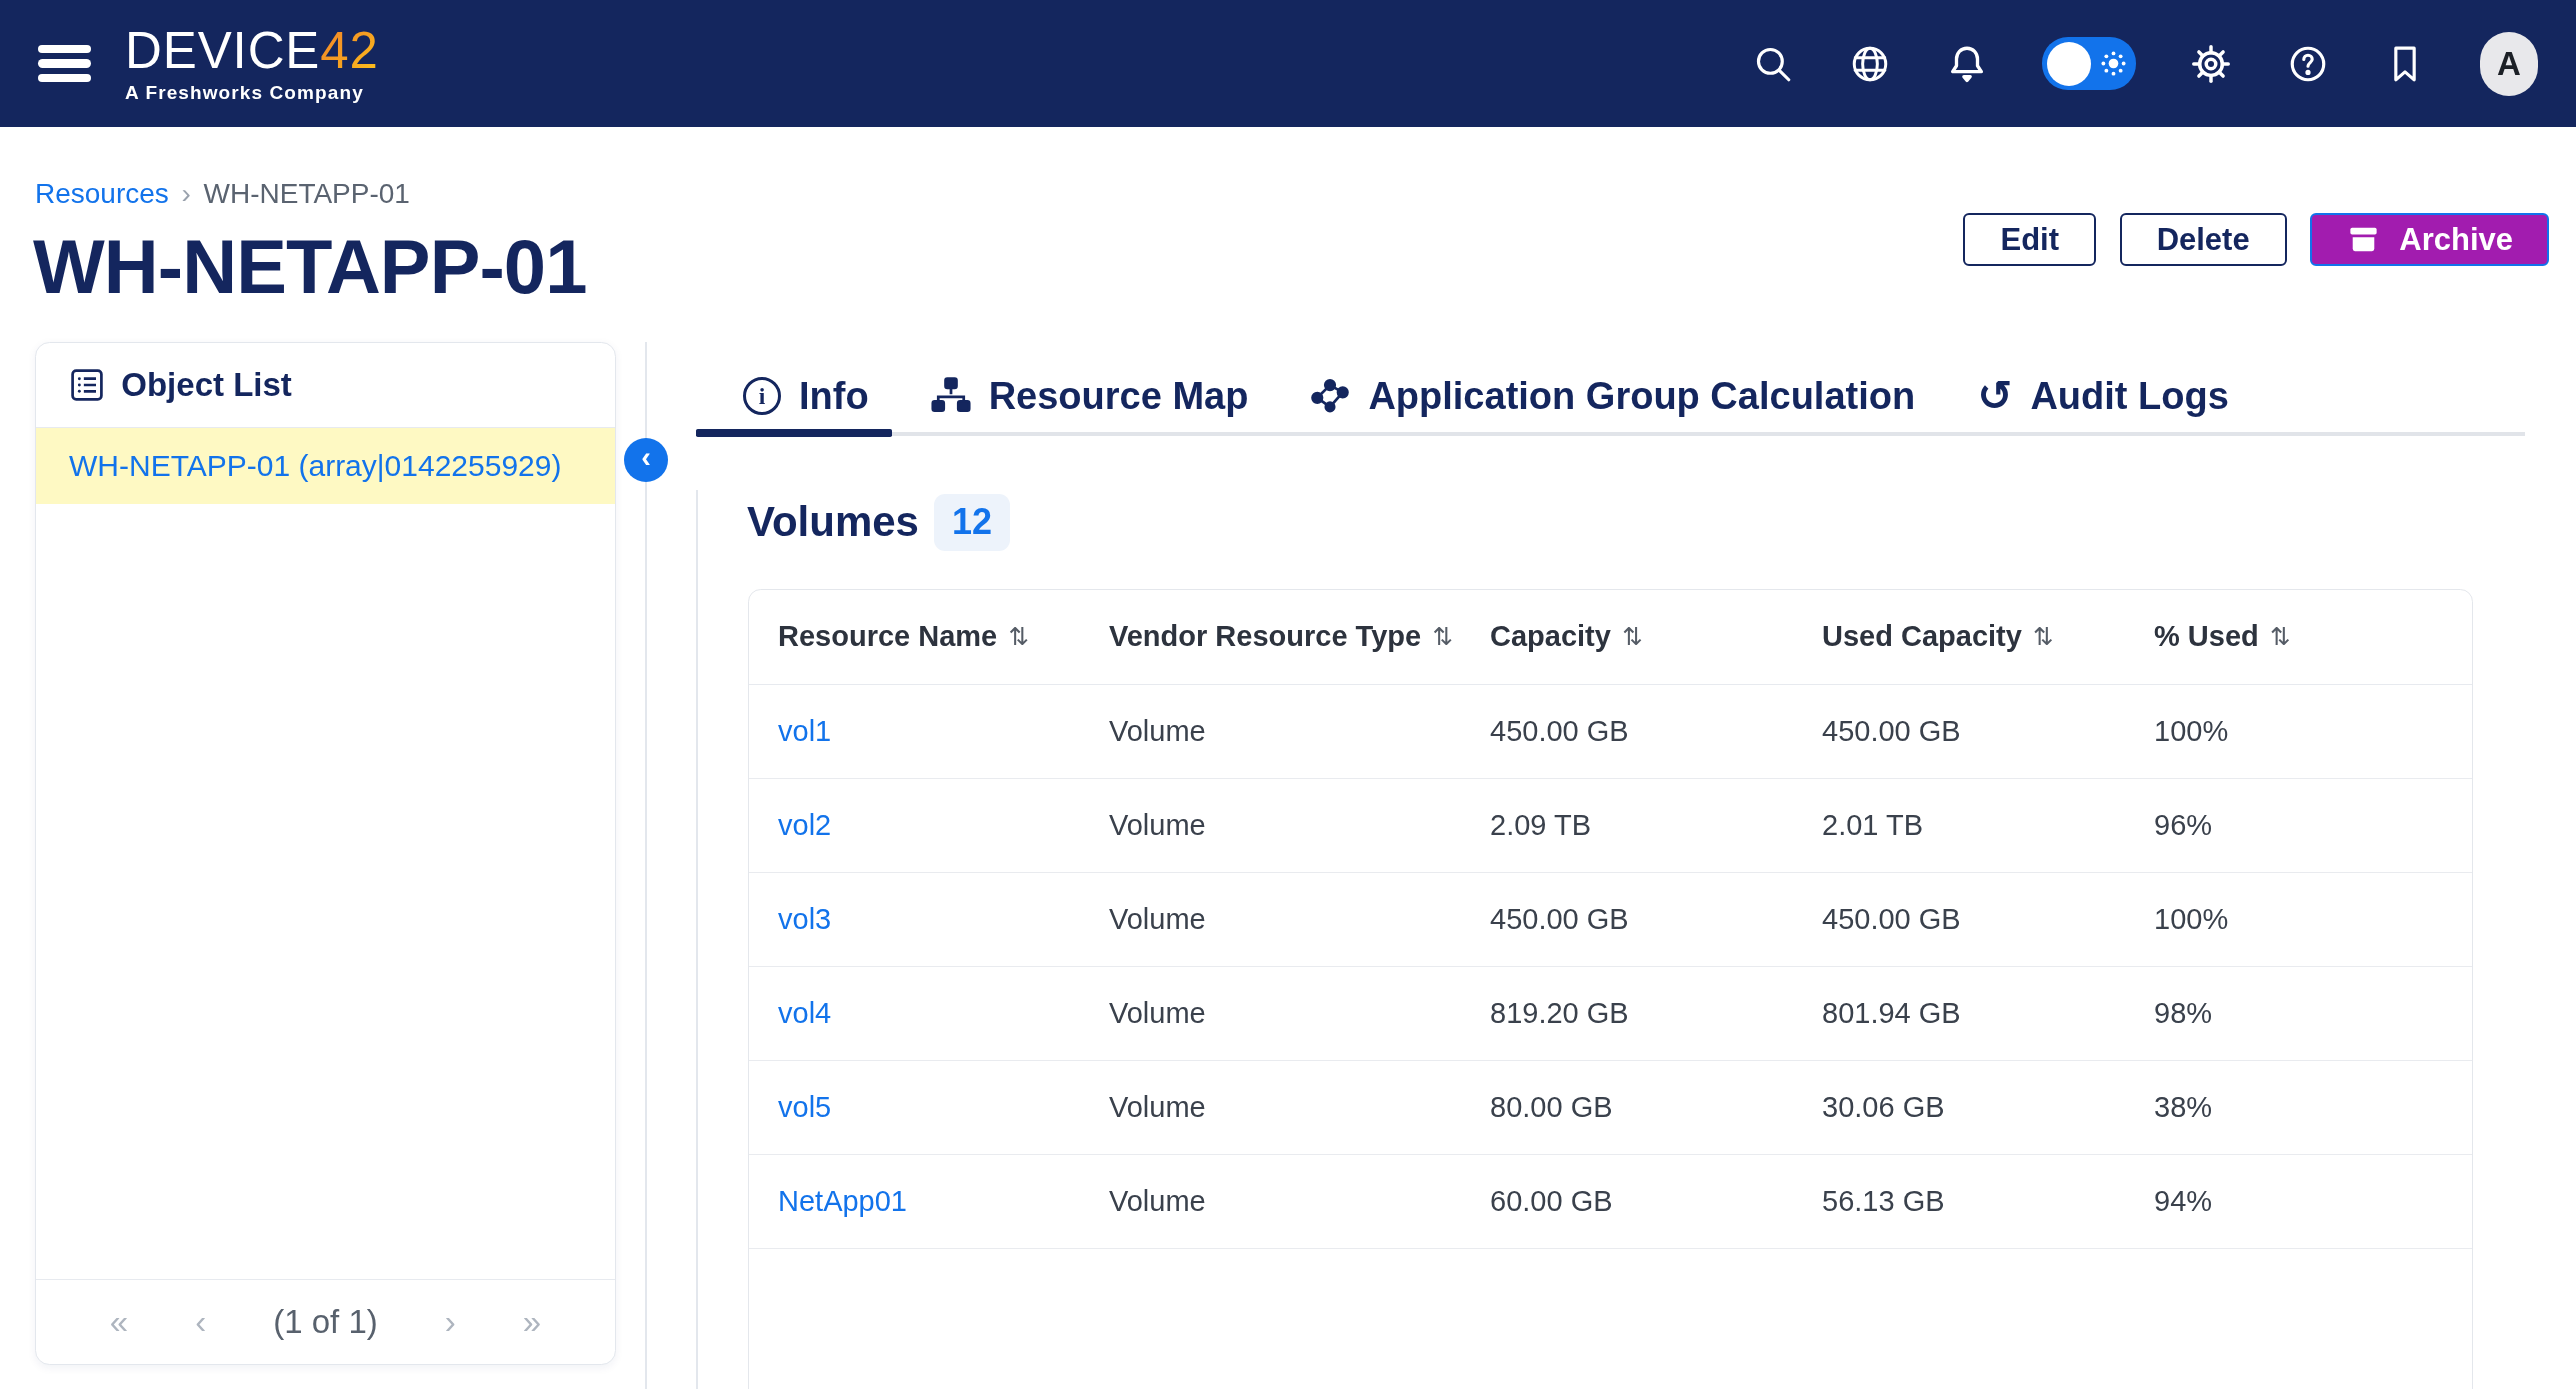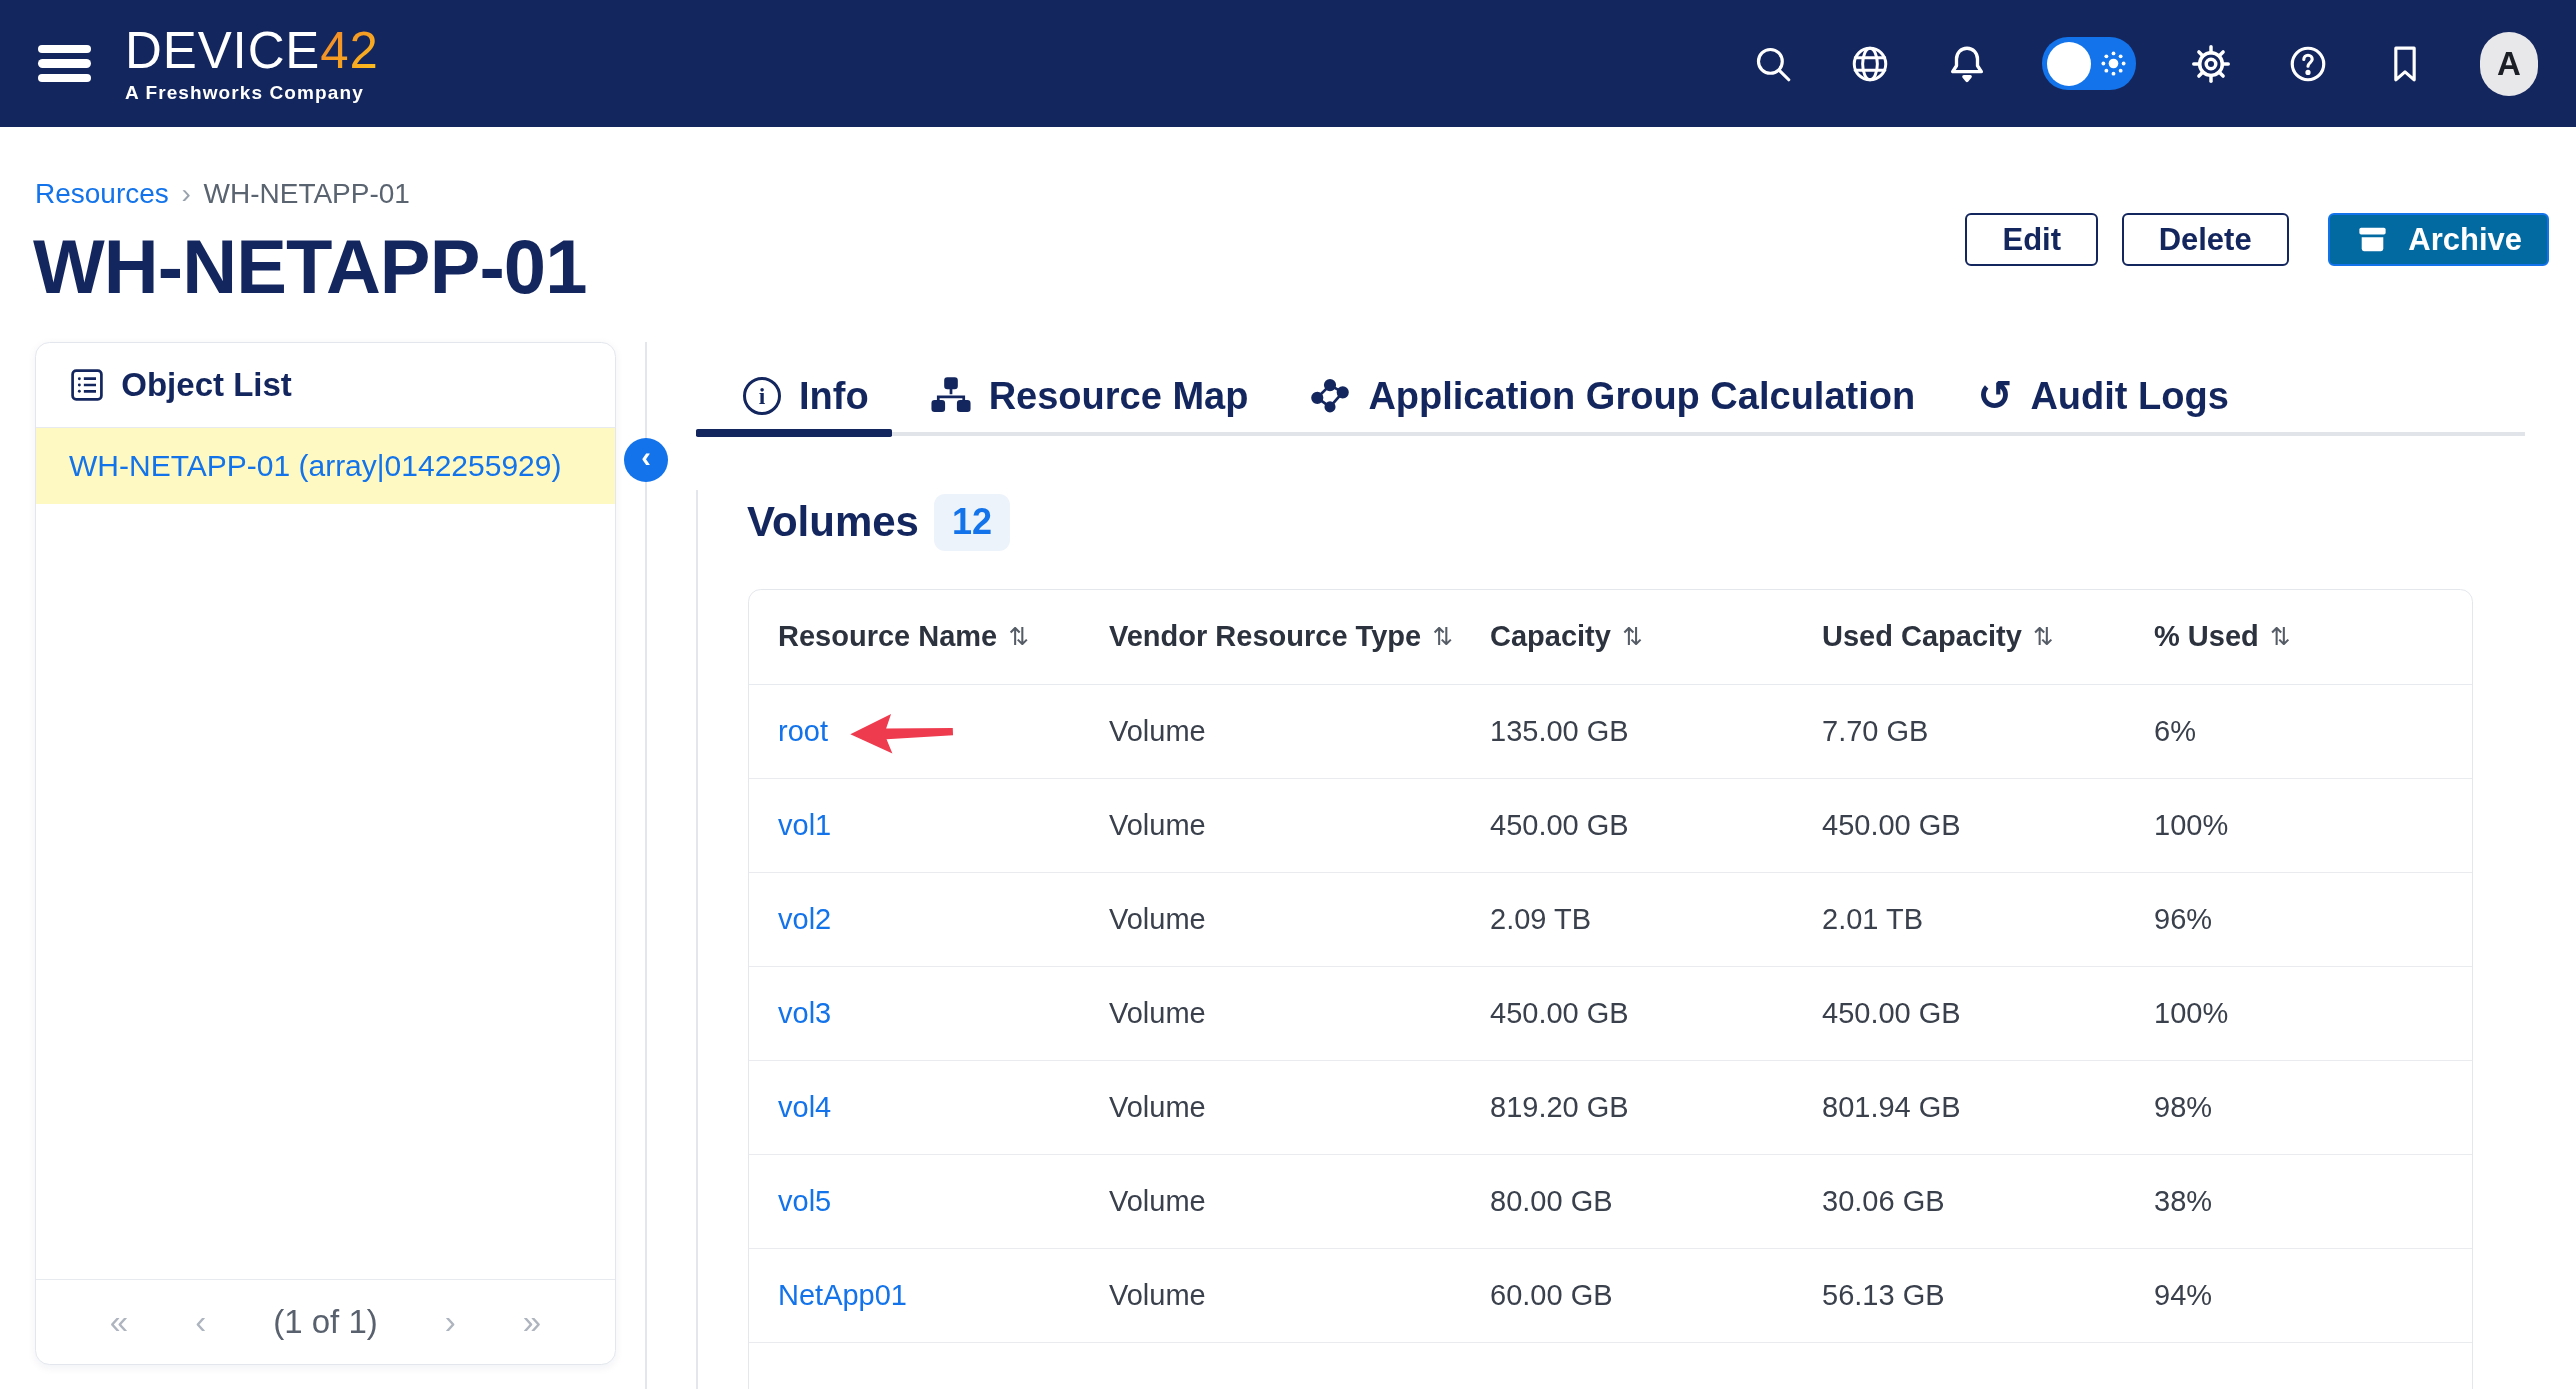--- a/index.html
+++ b/index.html
@@ -53,21 +53,21 @@
     position:absolute; left:33px; top:223px; font-size:76px; font-weight:800;
     letter-spacing:-0.9px; color:#14265E;
   }
 
   .actions { position:absolute; right:27px; top:213px; display:flex; gap:23.6px; }
   .btn {
     height:53px; border-radius:6px; font-size:31px; font-weight:bold;
     display:flex; align-items:center; justify-content:center; cursor:pointer;
   }
   .btn-outline { background:#ffffff; border:2.3px solid #14265E; color:#14265E; padding:0 35px; }
-  .btn-primary { background:#0369a1; border:2.3px solid #1273EB; color:#ffffff; padding:0 25px; gap:18px;margin-left:16px; }
+  .btn-primary { background:#a21caf; border:2.3px solid #1273EB; color:#ffffff; padding:0 34px; gap:18px; }
 
   
   .object-panel {
     position:absolute; left:35px; top:342px; width:581px; height:1023px;
     background:#ffffff; border:1.8px solid #E3E7ED; border-radius:14.5px;
     box-shadow:0 2.7px 9px rgba(20,38,94,0.06); overflow:hidden;
   }
   .object-header {
     height:85px; display:flex; align-items:center; gap:16.3px; padding:0 33px;
     border-bottom:1.8px solid #E7EAEF; font-size:33px; font-weight:bold; color:#14265E;
@@ -344,34 +344,20 @@
         <th>
             <span class="th-inner">
               <span>% Used</span>
               <span class="sort-glyph">⇅</span>
             </span>
           </th>
       </tr>
     </thead>
     <tbody>
       <tr>
-        <td>
-          <span class="name-cell-inner">
-            <span class="cell-link">root</span>
-            <svg class="arrow-annotation" width="109" height="45" viewBox="0 0 120 50">
-              <path d="M2 25 48 4l-6 16 74 2v8l-74 2 6 16z" fill="#EF3B4E" transform="rotate(-2 60 25)"></path>
-            </svg>
-          </span>
-        </td>
-        <td>Volume</td>
-        <td>135.00 GB</td>
-        <td>7.70 GB</td>
-        <td class="pct">6%</td>
-      </tr>
-      <tr>
         <td><span class="cell-link">vol1</span></td>
         <td>Volume</td>
         <td>450.00 GB</td>
         <td>450.00 GB</td>
         <td class="pct">100%</td>
       </tr>
       <tr>
         <td><span class="cell-link">vol2</span></td>
         <td>Volume</td>
         <td>2.09 TB</td>

